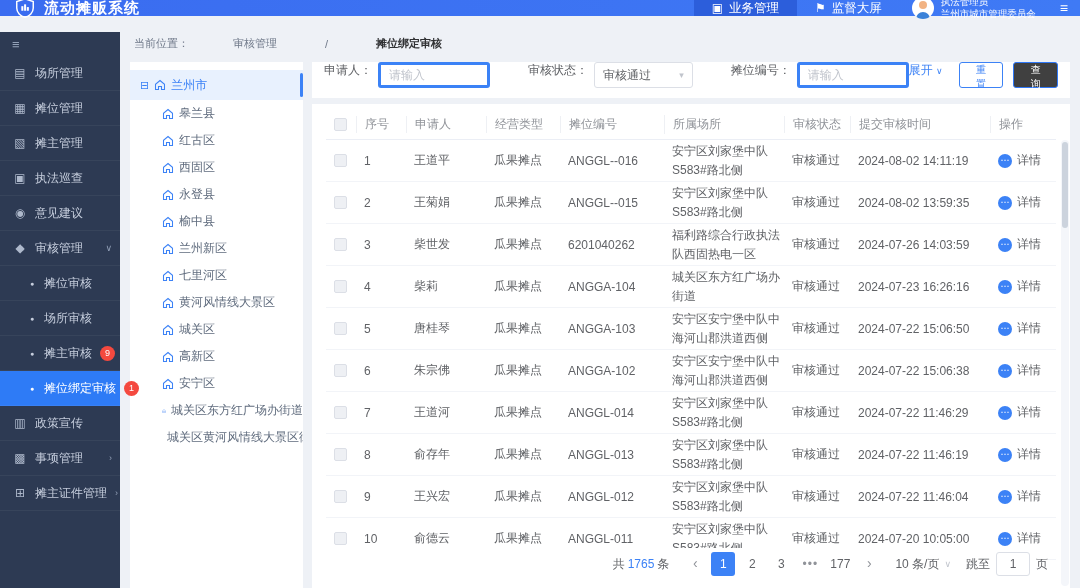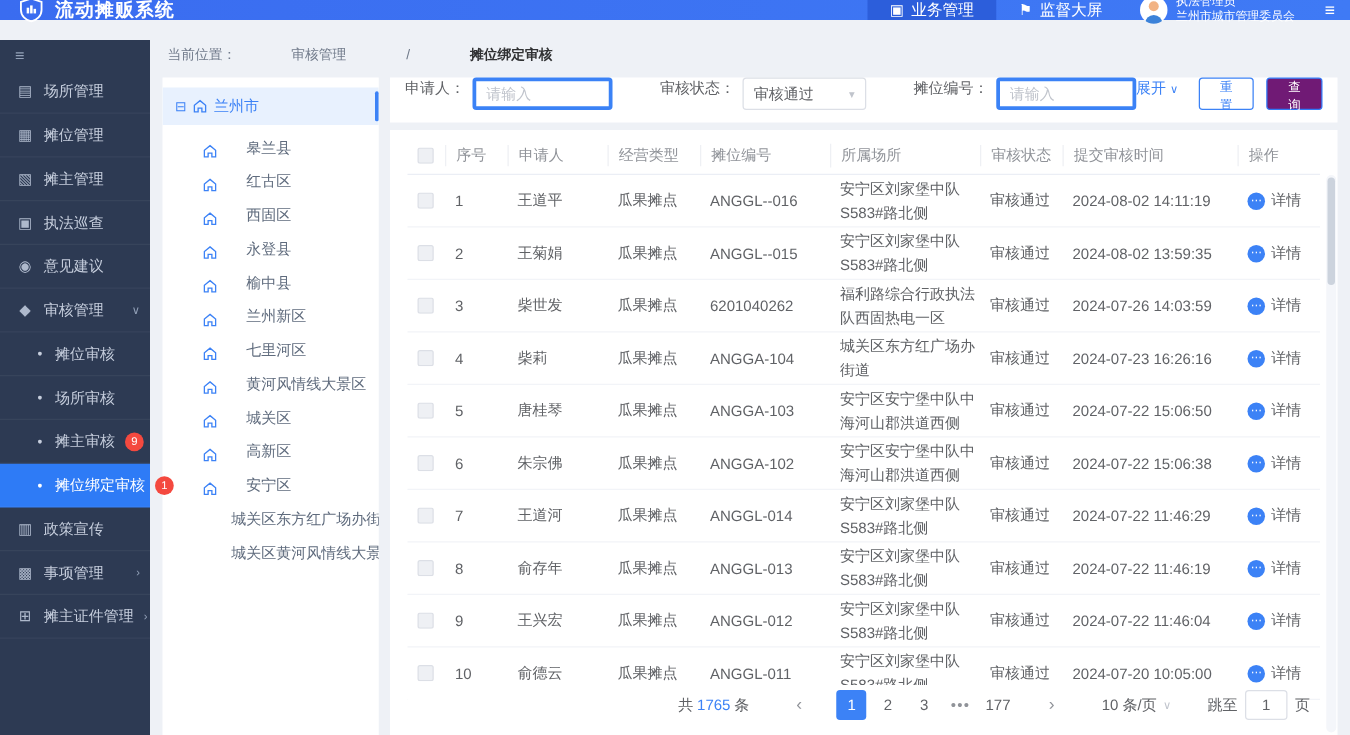--- a/index.html
+++ b/index.html
@@ -41,39 +41,39 @@
   .crumb-bar { position:absolute; top:32px; left:120px; right:0; height:23px; background:#eef1f6;
     display:flex; align-items:center; padding-left:14px; font-size:11px; color:#707a8a; z-index:3;gap:44px; }
   .crumb-bar .cur { color:#303133; font-weight:bold; margin-left:4px; }
   .crumb-bar .sep { margin-left:4px; }
 
   
   .tree-card { position:absolute; left:130px; top:62px; width:173px; bottom:0; background:#fff; overflow:hidden; }
   .tree-root { height:30px; margin-top:8px; display:flex; align-items:center; gap:5px; padding-left:10px;
     background:#e8f1fe; color:#3c82f6; font-size:12px; position:relative; cursor:pointer; }
   .tree-root .bar { position:absolute; right:0; top:3px; bottom:3px; width:3px; background:#3c82f6; border-radius:2px; }
-  .tree-item { height:27px; display:flex; align-items:flex-end; gap:23px; padding-left:32px; font-size:12px;
+  .tree-item { height:27px; display:flex; align-items:center; gap:5px; padding-left:32px; font-size:12px;
     color:#5f6b7d; cursor:pointer; white-space:nowrap; }
   .t-exp { font-size:11px; color:#3c82f6; }
 
   
   .filter-card { position:absolute; left:312px; top:62px; right:10px; height:36px; background:#fff;
     display:flex; align-items:flex-start; padding:0 12px; }
   .f-label { font-size:12px; color:#606266; flex:none; }
   .f-input { width:112px; height:26px; border:3px solid #3b82f6; border-radius:3px; padding:0 8px;
     font-size:12px; color:#606266; margin-left:6px; font-family:inherit; }
   .f-input::placeholder { color:#c0c4cc; }
   .f-select { width:128px; height:26px; border:1px solid #dcdfe6; border-radius:3px; padding:0 8px; margin-left:6px;
     display:flex; align-items:center; justify-content:space-between; font-size:12px; color:#606266; cursor:pointer; }
   .f-select .caret { color:#c0c4cc; font-size:9px; }
   .gap { width:38px; flex:none; }
   .link-expand { margin-left:auto; color:#3c82f6; font-size:12px; cursor:pointer; flex:none; }
   .btn { height:26px; padding:0 14px; border-radius:3px; font-size:10px; cursor:pointer; font-family:inherit; }
   .btn-reset { margin-left:16px; background:#fff; border:1px solid #3c82f6; color:#3c82f6; }
-  .btn-search { margin-left:10px; background:#701a75; border:1px solid #2f78f7; color:#fff; }
+  .btn-search { margin-left:10px; background:#404040; border:1px solid #2f78f7; color:#fff; }
 
   
   .table-card { position:absolute; left:312px; top:104px; right:10px; bottom:0; background:#fff; padding:6px 14px 0 14px; overflow:hidden; }
   .thead { display:flex; align-items:center; height:30px; border-bottom:1px solid #ebeef5; color:#909399; font-size:12px; }
   .th { padding-left:8px; border-left:1px solid #eef0f4; white-space:nowrap; overflow:hidden; }
   .th.c-check { border-left:none; }
   .tr { display:flex; align-items:center; height:42px; border-bottom:1px solid #f2f4f8; font-size:12px; color:#606266; }
   .td { padding-left:8px; white-space:nowrap; overflow:hidden; }
   .c-check { width:30px; flex:none; display:flex; align-items:center; }
   .c-no { width:50px; flex:none; }
@@ -85,21 +85,21 @@
   .c-time { width:140px; flex:none; }
   .c-op { width:64px; flex:none; display:flex; align-items:center; gap:5px; cursor:pointer; }
   .checkbox { width:13px; height:13px; border:1px solid #dcdfe6; background:#eef0f4; border-radius:2px; cursor:pointer; }
   .op-ic { width:14px; height:14px; border-radius:50%; background:#3c82f6; color:#fff; font-size:9px;
     line-height:13px; text-align:center; flex:none; }
   .v-scroll { position:absolute; right:1px; top:36px; bottom:2px; width:8px; background:#f4f6fa; border-radius:4px; }
   .v-thumb { position:absolute; top:2px; left:1px; width:6px; height:86px; background:#ccd3dd; border-radius:3px; cursor:grab; }
 
   
   .pager { position:absolute; left:14px; right:22px; bottom:8px; height:32px; background:#fff;
-    display:flex; align-items:center; justify-content:flex-end; gap:19px; font-size:12px; color:#606266; }
+    display:flex; align-items:center; justify-content:flex-end; gap:5px; font-size:12px; color:#606266; }
   .total { margin-right:10px; }
   .total b { color:#3c82f6; font-weight:normal; margin:0 3px; }
   .pg { min-width:24px; height:24px; line-height:24px; text-align:center; border-radius:3px; cursor:pointer; padding:0 3px; }
   .pg.active { background:#3c82f6; color:#fff; }
   .pg.ellipsis { letter-spacing:1px; color:#909399; }
   .pg-arrow { width:22px; height:24px; line-height:22px; text-align:center; color:#909399; cursor:pointer; font-size:14px; }
   .size-sel { margin-left:10px; display:flex; align-items:center; gap:5px; cursor:pointer; }
   .size-sel .caret { font-size:9px; color:#c0c4cc; }
   .jump { margin-left:10px; display:flex; align-items:center; gap:6px; }
   .jump-box { width:34px; height:24px; border:1px solid #dcdfe6; border-radius:3px; text-align:center; line-height:22px; }

